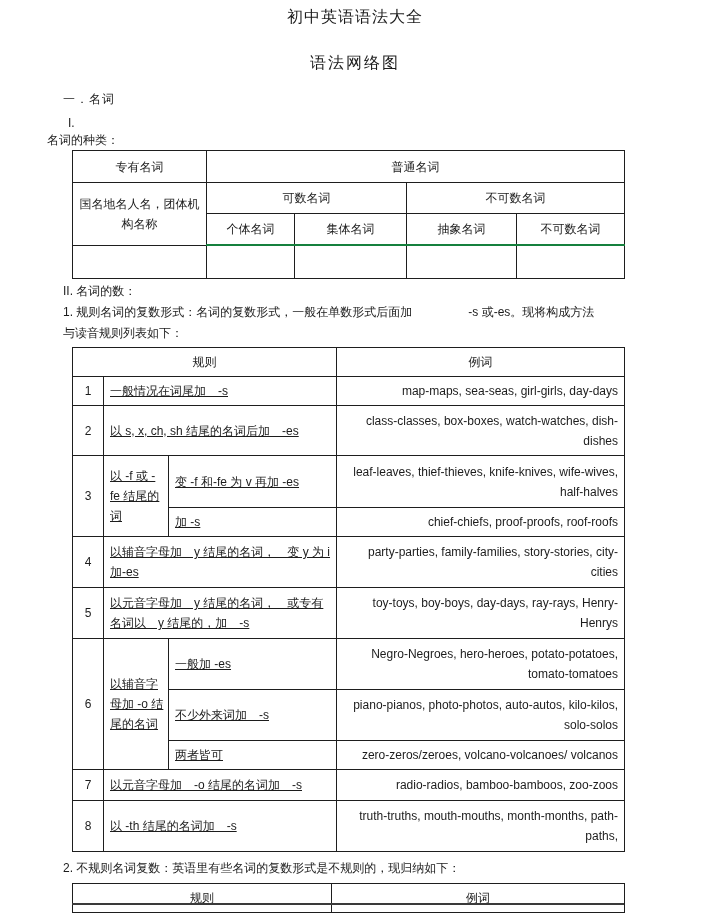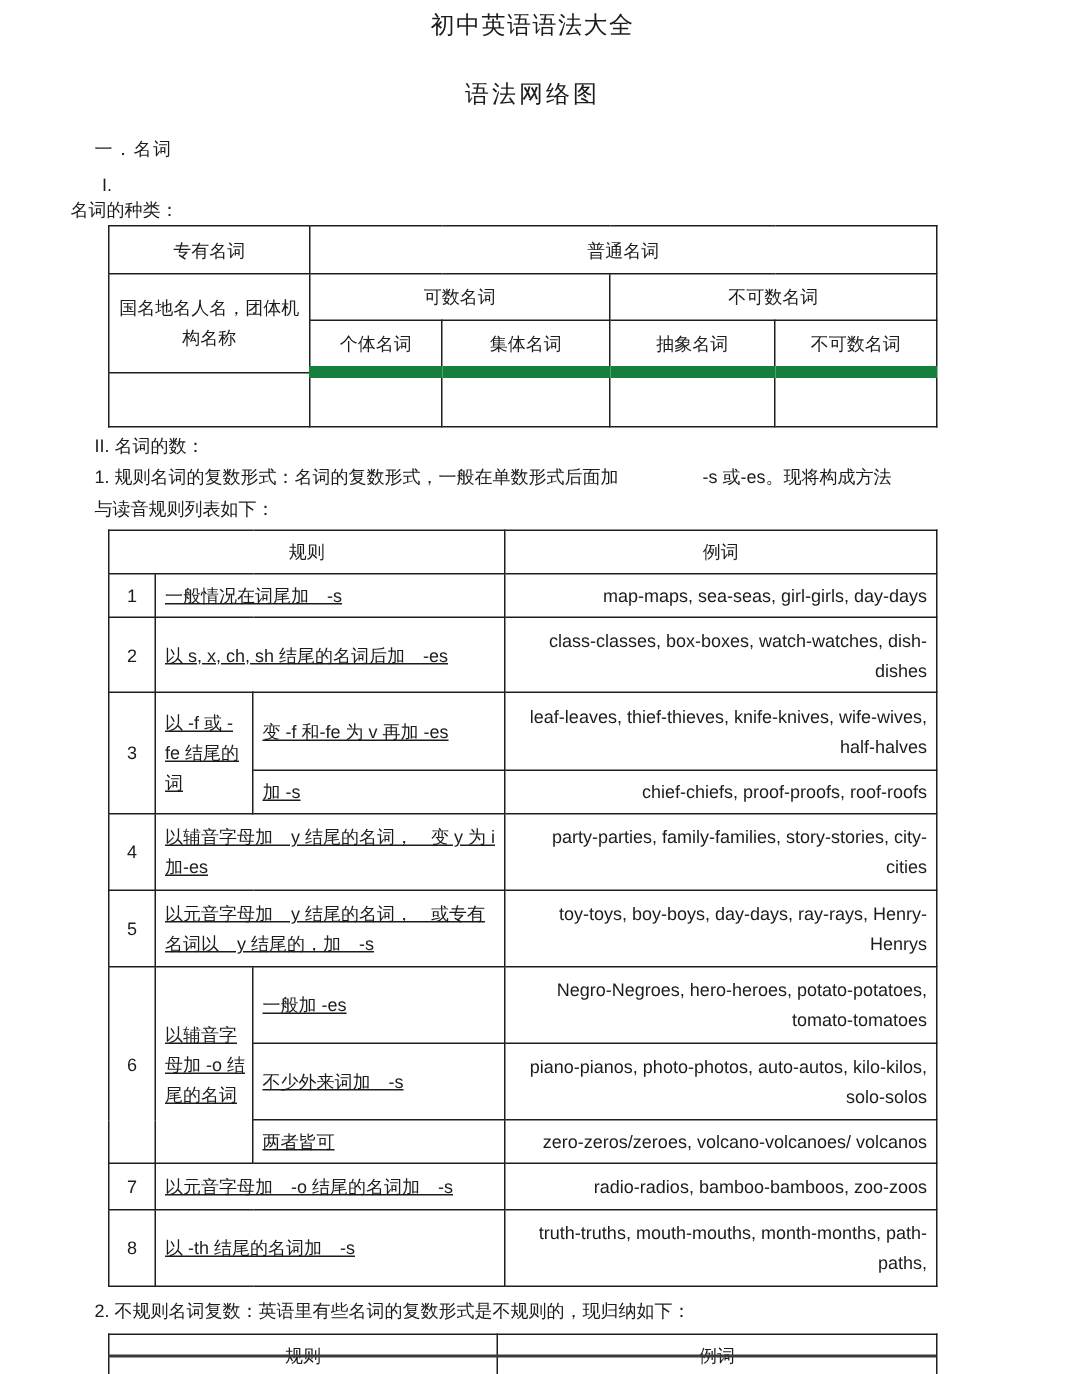--- a/index.html
+++ b/index.html
@@ -17,21 +17,21 @@
   .numsec{ margin-top:5px;}
   .para{ margin-left:63px; margin-right:70px; line-height:21px; margin-top:4px;}
   .gap{ display:inline-block; width:56px;}
   table{ border-collapse:collapse; table-layout:fixed; margin-left:72px; }
   td{ border:1px solid #1e1e1e; padding:2px 6px; line-height:20px; overflow:hidden;}
   
   .tbl1{ width:552px; margin-top:3px;border-radius:20px;}
   .tbl1 td{ text-align:center; vertical-align:middle;}
   .tbl1 .rA td{ height:27px;}
   .tbl1 .rB td{ height:26px;}
-  .tbl1 .rC td{ height:26px; border-bottom:8px solid #15803d;}
+  .tbl1 .rC td{ height:26px; border-bottom:2px solid #15803d;}
   .tbl1 .rD td{ height:28px;}
   
   .tbl2{ width:552px; margin-top:3px;}
   .tbl2 td{ vertical-align:middle;}
   .tbl2 .hd td{ text-align:center; height:24px;}
   .tbl2 .numc{ text-align:center;}
   .tbl2 .rulec, .tbl2 .grpc{ text-align:left; padding:2px 4px 2px 6px;text-decoration:underline;}
   .tbl2 .exc{ text-align:right; padding:2px 6px 2px 8px;}
   .h28 td{ height:24px;}
   .h30 td{ height:26px;}

